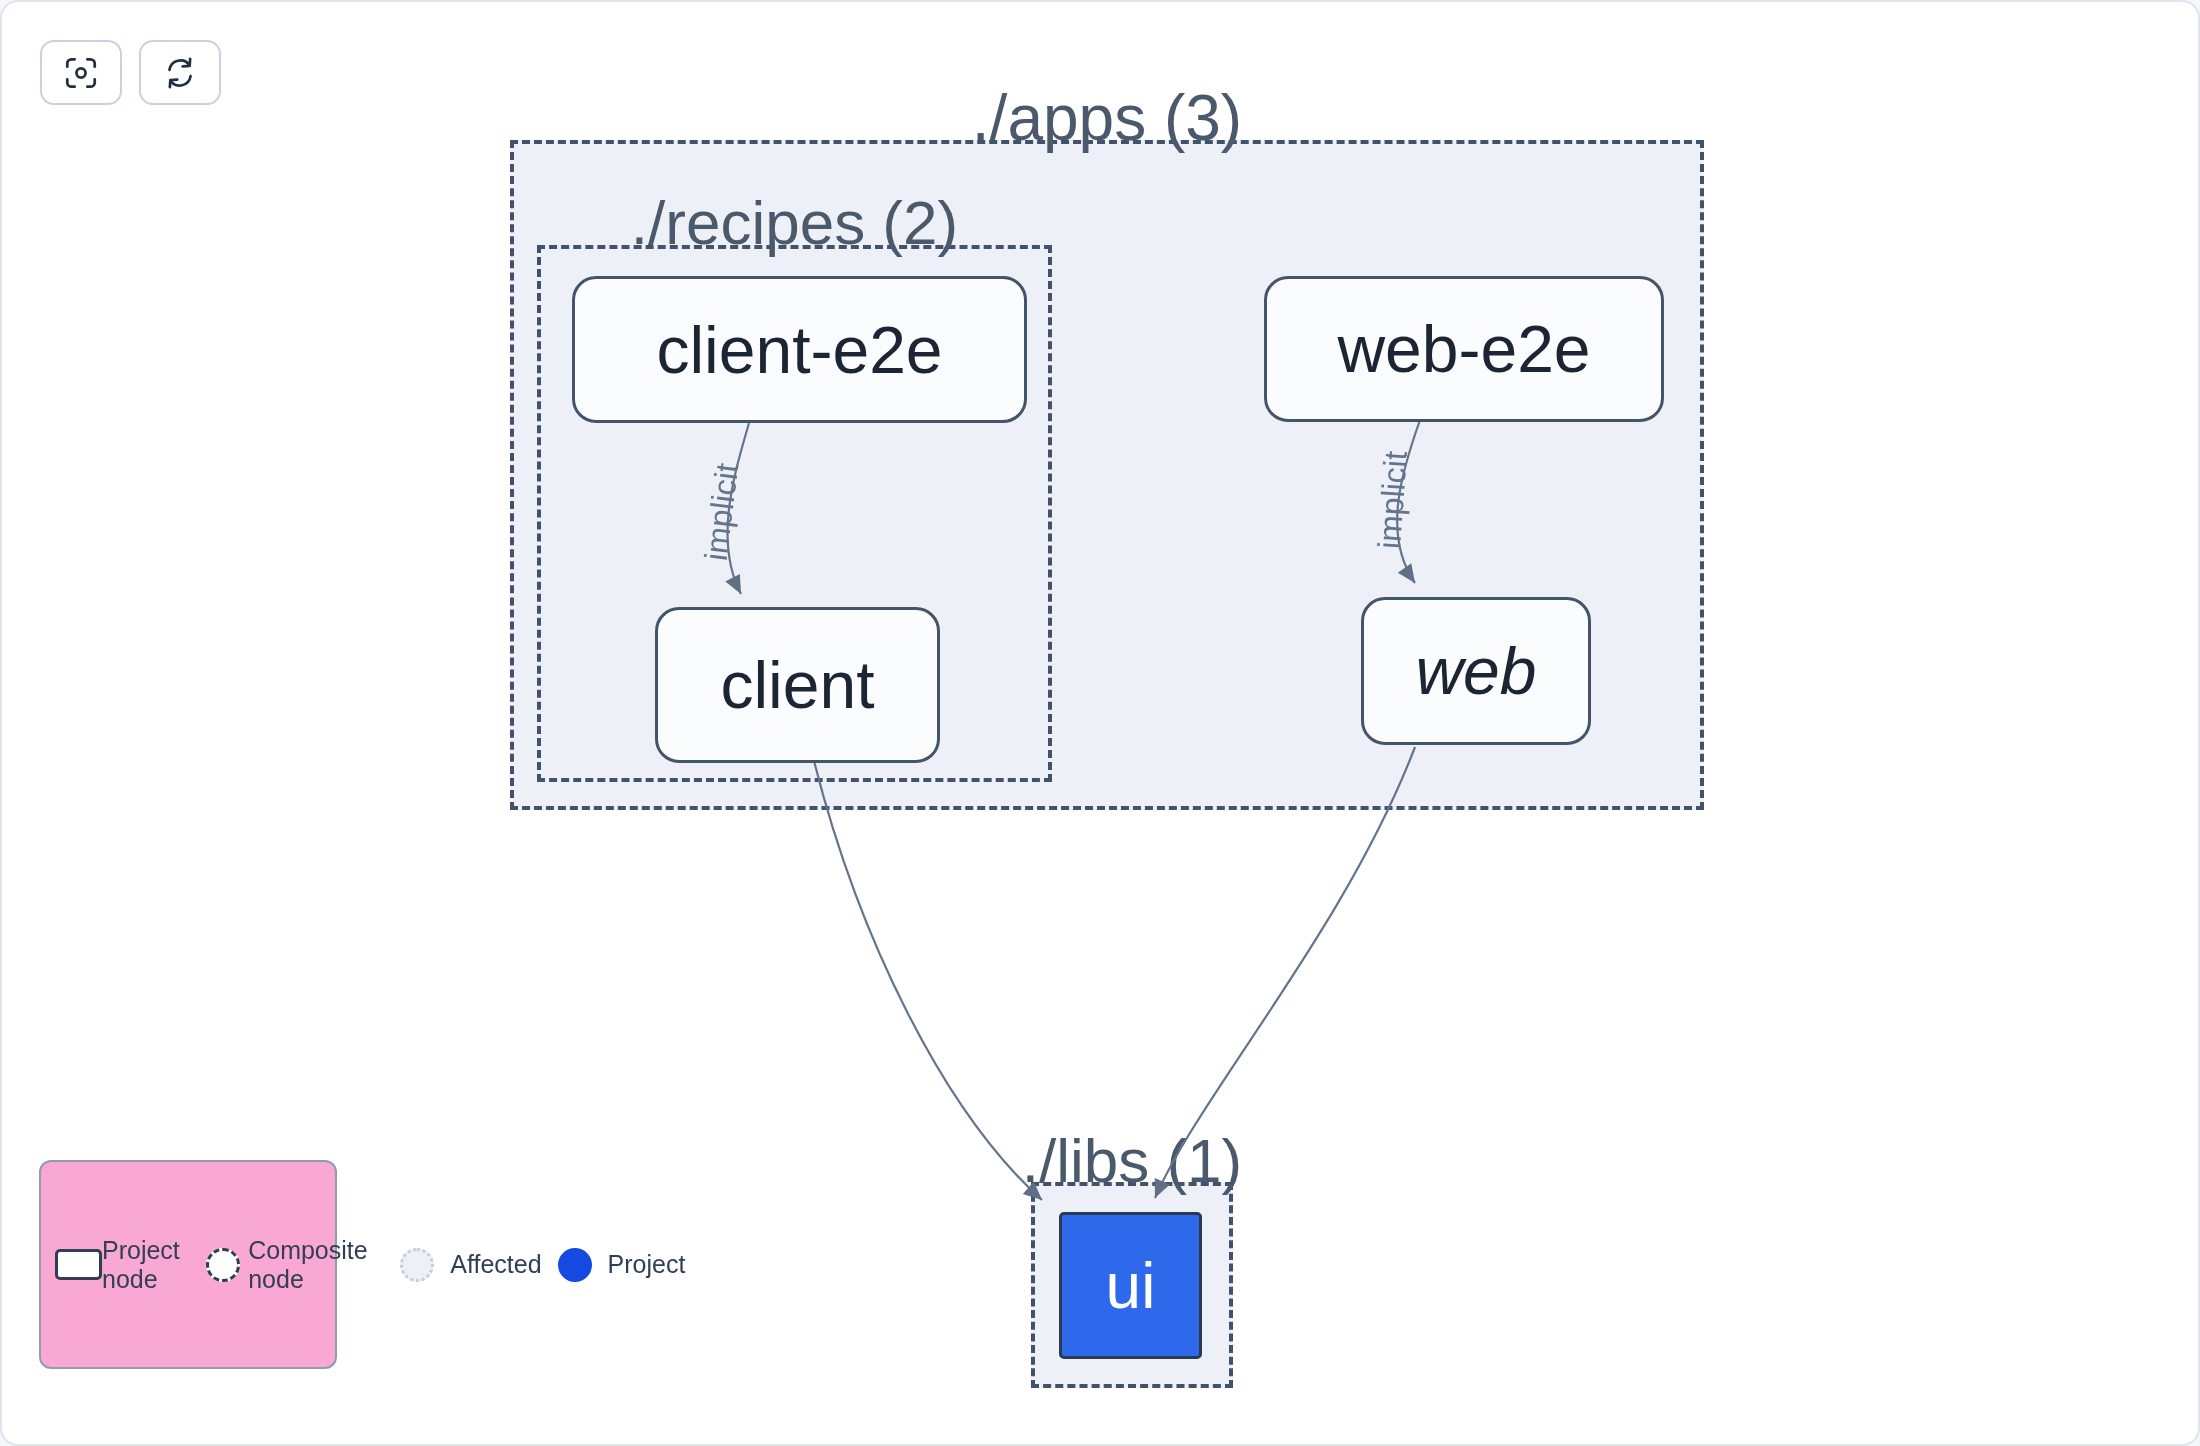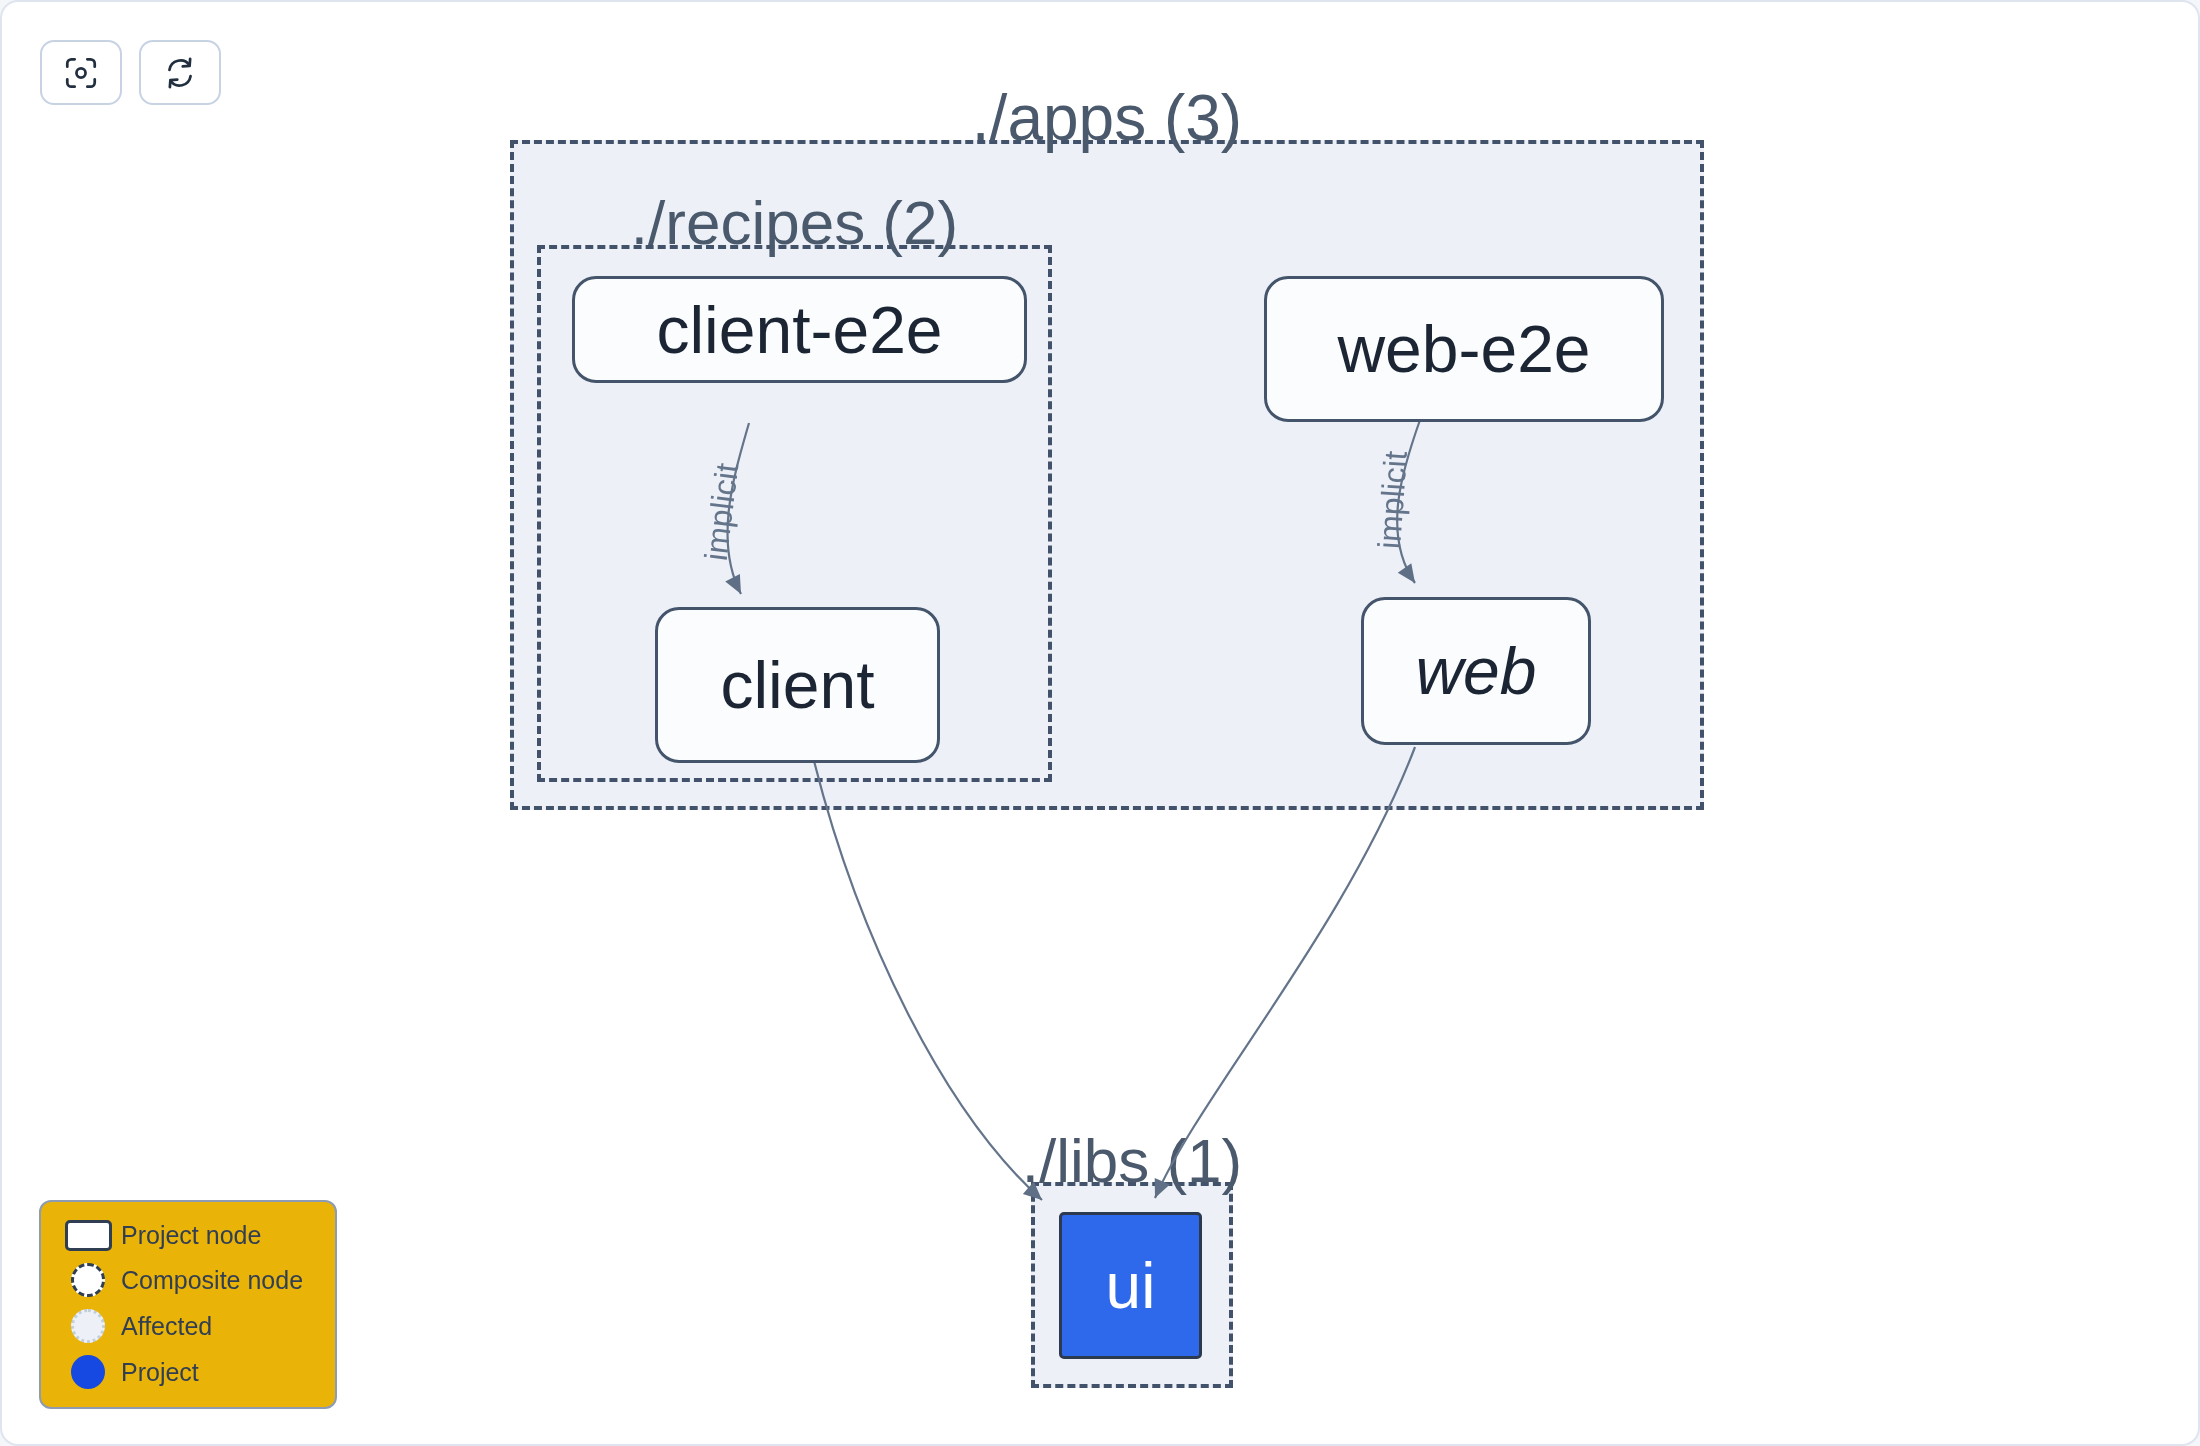--- a/index.html
+++ b/index.html
@@ -52,23 +52,23 @@
   
   .toolbar{position:absolute; left:38px; top:38px; display:flex; gap:17px;}
   .tool-btn{
     width:82px; height:65px; background:#fff;
     border:2px solid var(--button-border); border-radius:14px;
     display:flex; align-items:center; justify-content:center; cursor:pointer;
   }
   .tool-btn svg{stroke:var(--icon); fill:none; stroke-width:2.6; stroke-linecap:round; stroke-linejoin:round;}
   
   .legend{
-    position:absolute; left:37px; top:1198px; width:298px; height:209px;
-    background:#eab308; border:2px solid var(--legend-border); border-radius:12px;
-    display:flex; flex-direction:column; justify-content:space-around;
+    position:absolute; left:37px; top:1158px; width:298px; height:209px;
+    background:#f9a8d4; border:2px solid var(--legend-border); border-radius:12px;
+    display:flex; justify-content:space-around;
     padding:12px 14px;
   }
   .legend-row{display:flex; align-items:center;}
   .legend-icon-cell{width:66px; display:flex; align-items:center; justify-content:center;}
   .legend-label{font-size:25px; color:var(--legend-text);}
   .li-project{width:47px; height:31px; border:3px solid #2f3e52; border-radius:5px; background:#fff;}
   .li-composite{width:34px; height:34px; border:3px dashed #2f3e52; border-radius:50%; background:#fff;}
   .li-affected{width:34px; height:34px; border:3px dotted var(--affected-border); border-radius:50%; background:var(--affected-fill);}
   .li-touched{width:34px; height:34px; border-radius:50%; background:var(--touched-legend);}
 </style>
@@ -93,21 +93,21 @@
     </defs>
     <path class="edge" d="M 747 421 C 733 470, 711 538, 739 592" marker-end="url(#arrow)"></path>
     <path class="edge" d="M 1418 418 C 1401 466, 1379 532, 1413 581" marker-end="url(#arrow)"></path>
     <path class="edge" d="M 811 755 C 856 935, 942 1110, 1040 1198" marker-end="url(#arrow)"></path>
     <path class="edge" d="M 1413 745 C 1343 928, 1198 1092, 1153 1196" marker-end="url(#arrow)"></path>
   </svg>
 
   <span class="edge-label" style="left:720px; top:510px; transform:translate(-50%,-50%) rotate(-83deg);">implicit</span>
   <span class="edge-label" style="left:1391px; top:498px; transform:translate(-50%,-50%) rotate(-86deg);">implicit</span>
 
-  <div class="node" style="left:570px; top:274px; width:455px; height:107px;">client-e2e</div>
+  <div class="node" style="left:570px; top:274px; width:455px; height:147px;">client-e2e</div>
   <div class="node" style="left:1262px; top:274px; width:400px; height:146px;">web-e2e</div>
   <div class="node" style="left:653px; top:605px; width:285px; height:156px;">client</div>
   <div class="node" style="left:1359px; top:595px; width:230px; height:148px;font-style:italic;">web</div>
   <div class="node touched" style="left:1057px; top:1210px; width:143px; height:147px;">ui</div>
 
   <div class="toolbar">
     <button class="tool-btn">
       <svg width="38" height="38" viewBox="0 0 36 36">
         <circle cx="18" cy="18" r="4.3"></circle>
         <path d="M5 12 V9 a4 4 0 0 1 4 -4 h3"></path>

